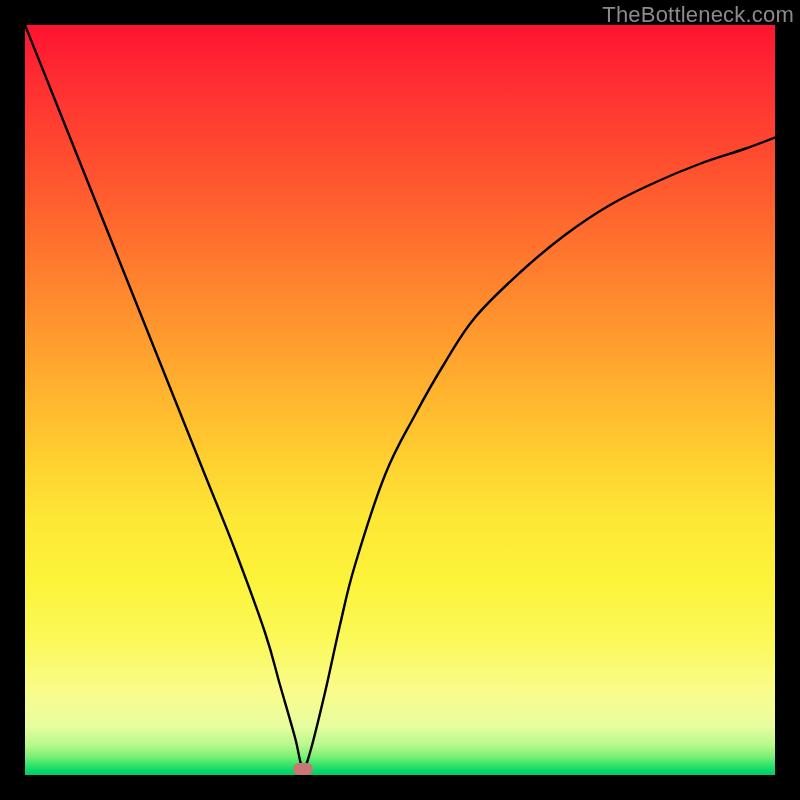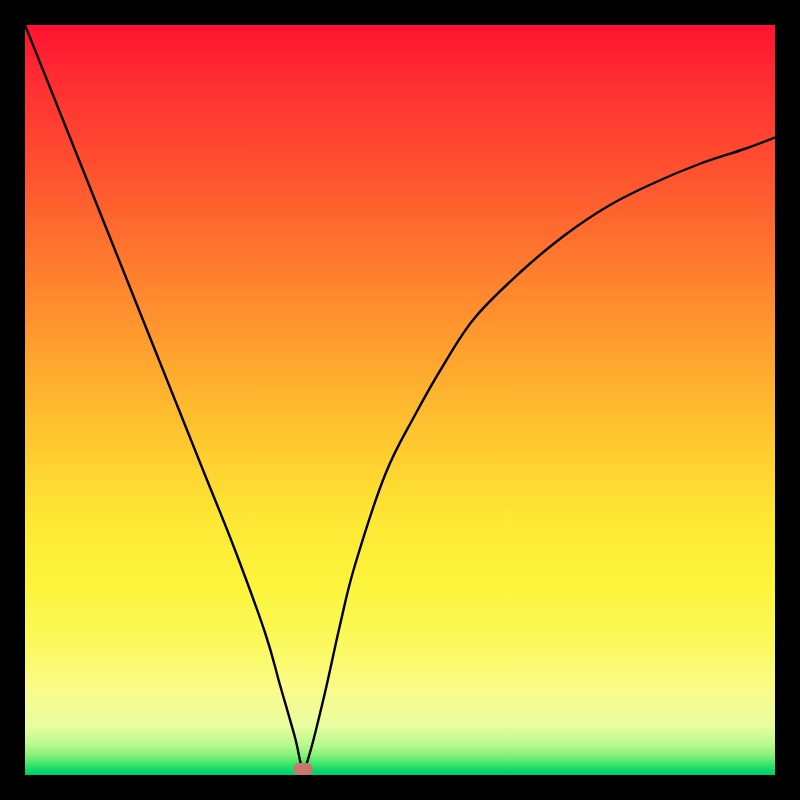--- a/index.html
+++ b/index.html
@@ -66,19 +66,20 @@
     right: 6px;
     color: #8b8b8b;
     font-size: 22px;
     letter-spacing: 0.2px;
   }
 </style>
 </head>
 <body>
 
 <div class="outer">
+  <div class="watermark">TheBottleneck.com</div>
   <div class="plot-area">
     <svg class="curve" viewBox="0 0 750 750" preserveAspectRatio="none">
       <path id="curve-path" d="M 0.00 0.00 C 5.40 13.50, 19.20 48.00, 30.00 75.00 C 40.80 102.00, 49.20 123.00, 60.00 150.00 C 70.80 177.00, 79.20 198.00, 90.00 225.00 C 100.80 252.00, 109.20 273.00, 120.00 300.00 C 130.80 327.00, 139.20 348.00, 150.00 375.00 C 160.80 402.00, 169.20 423.00, 180.00 450.00 C 190.80 477.00, 199.20 496.65, 210.00 525.00 C 220.80 553.35, 231.90 583.20, 240.00 607.50 C 248.10 631.80, 249.60 641.10, 255.00 660.00 C 260.40 678.90, 265.95 697.65, 270.00 712.50 C 274.05 727.35, 274.80 739.80, 277.50 742.50 C 280.20 745.20, 280.95 741.00, 285.00 727.50 C 289.05 714.00, 294.60 690.45, 300.00 667.50 C 305.40 644.55, 309.60 622.95, 315.00 600.00 C 320.40 577.05, 321.90 567.00, 330.00 540.00 C 338.10 513.00, 349.20 477.00, 360.00 450.00 C 370.80 423.00, 379.20 410.25, 390.00 390.00 C 400.80 369.75, 409.20 355.05, 420.00 337.50 C 430.80 319.95, 436.50 308.70, 450.00 292.50 C 463.50 276.30, 478.80 262.35, 495.00 247.50 C 511.20 232.65, 523.80 222.15, 540.00 210.00 C 556.20 197.85, 568.80 189.45, 585.00 180.00 C 601.20 170.55, 613.80 164.93, 630.00 157.50 C 646.20 150.07, 658.80 144.82, 675.00 138.75 C 691.20 132.68, 706.50 128.47, 720.00 123.75 C 733.50 119.03, 744.60 114.53, 750.00 112.50" fill="none" stroke="#000" stroke-width="2.4" stroke-linejoin="round" stroke-linecap="round"></path>
     </svg>
     <div class="marker" id="min-marker" style="left: 267.5px; top: 738px;"></div>
   </div>
 </div>
 
 </body></html>

